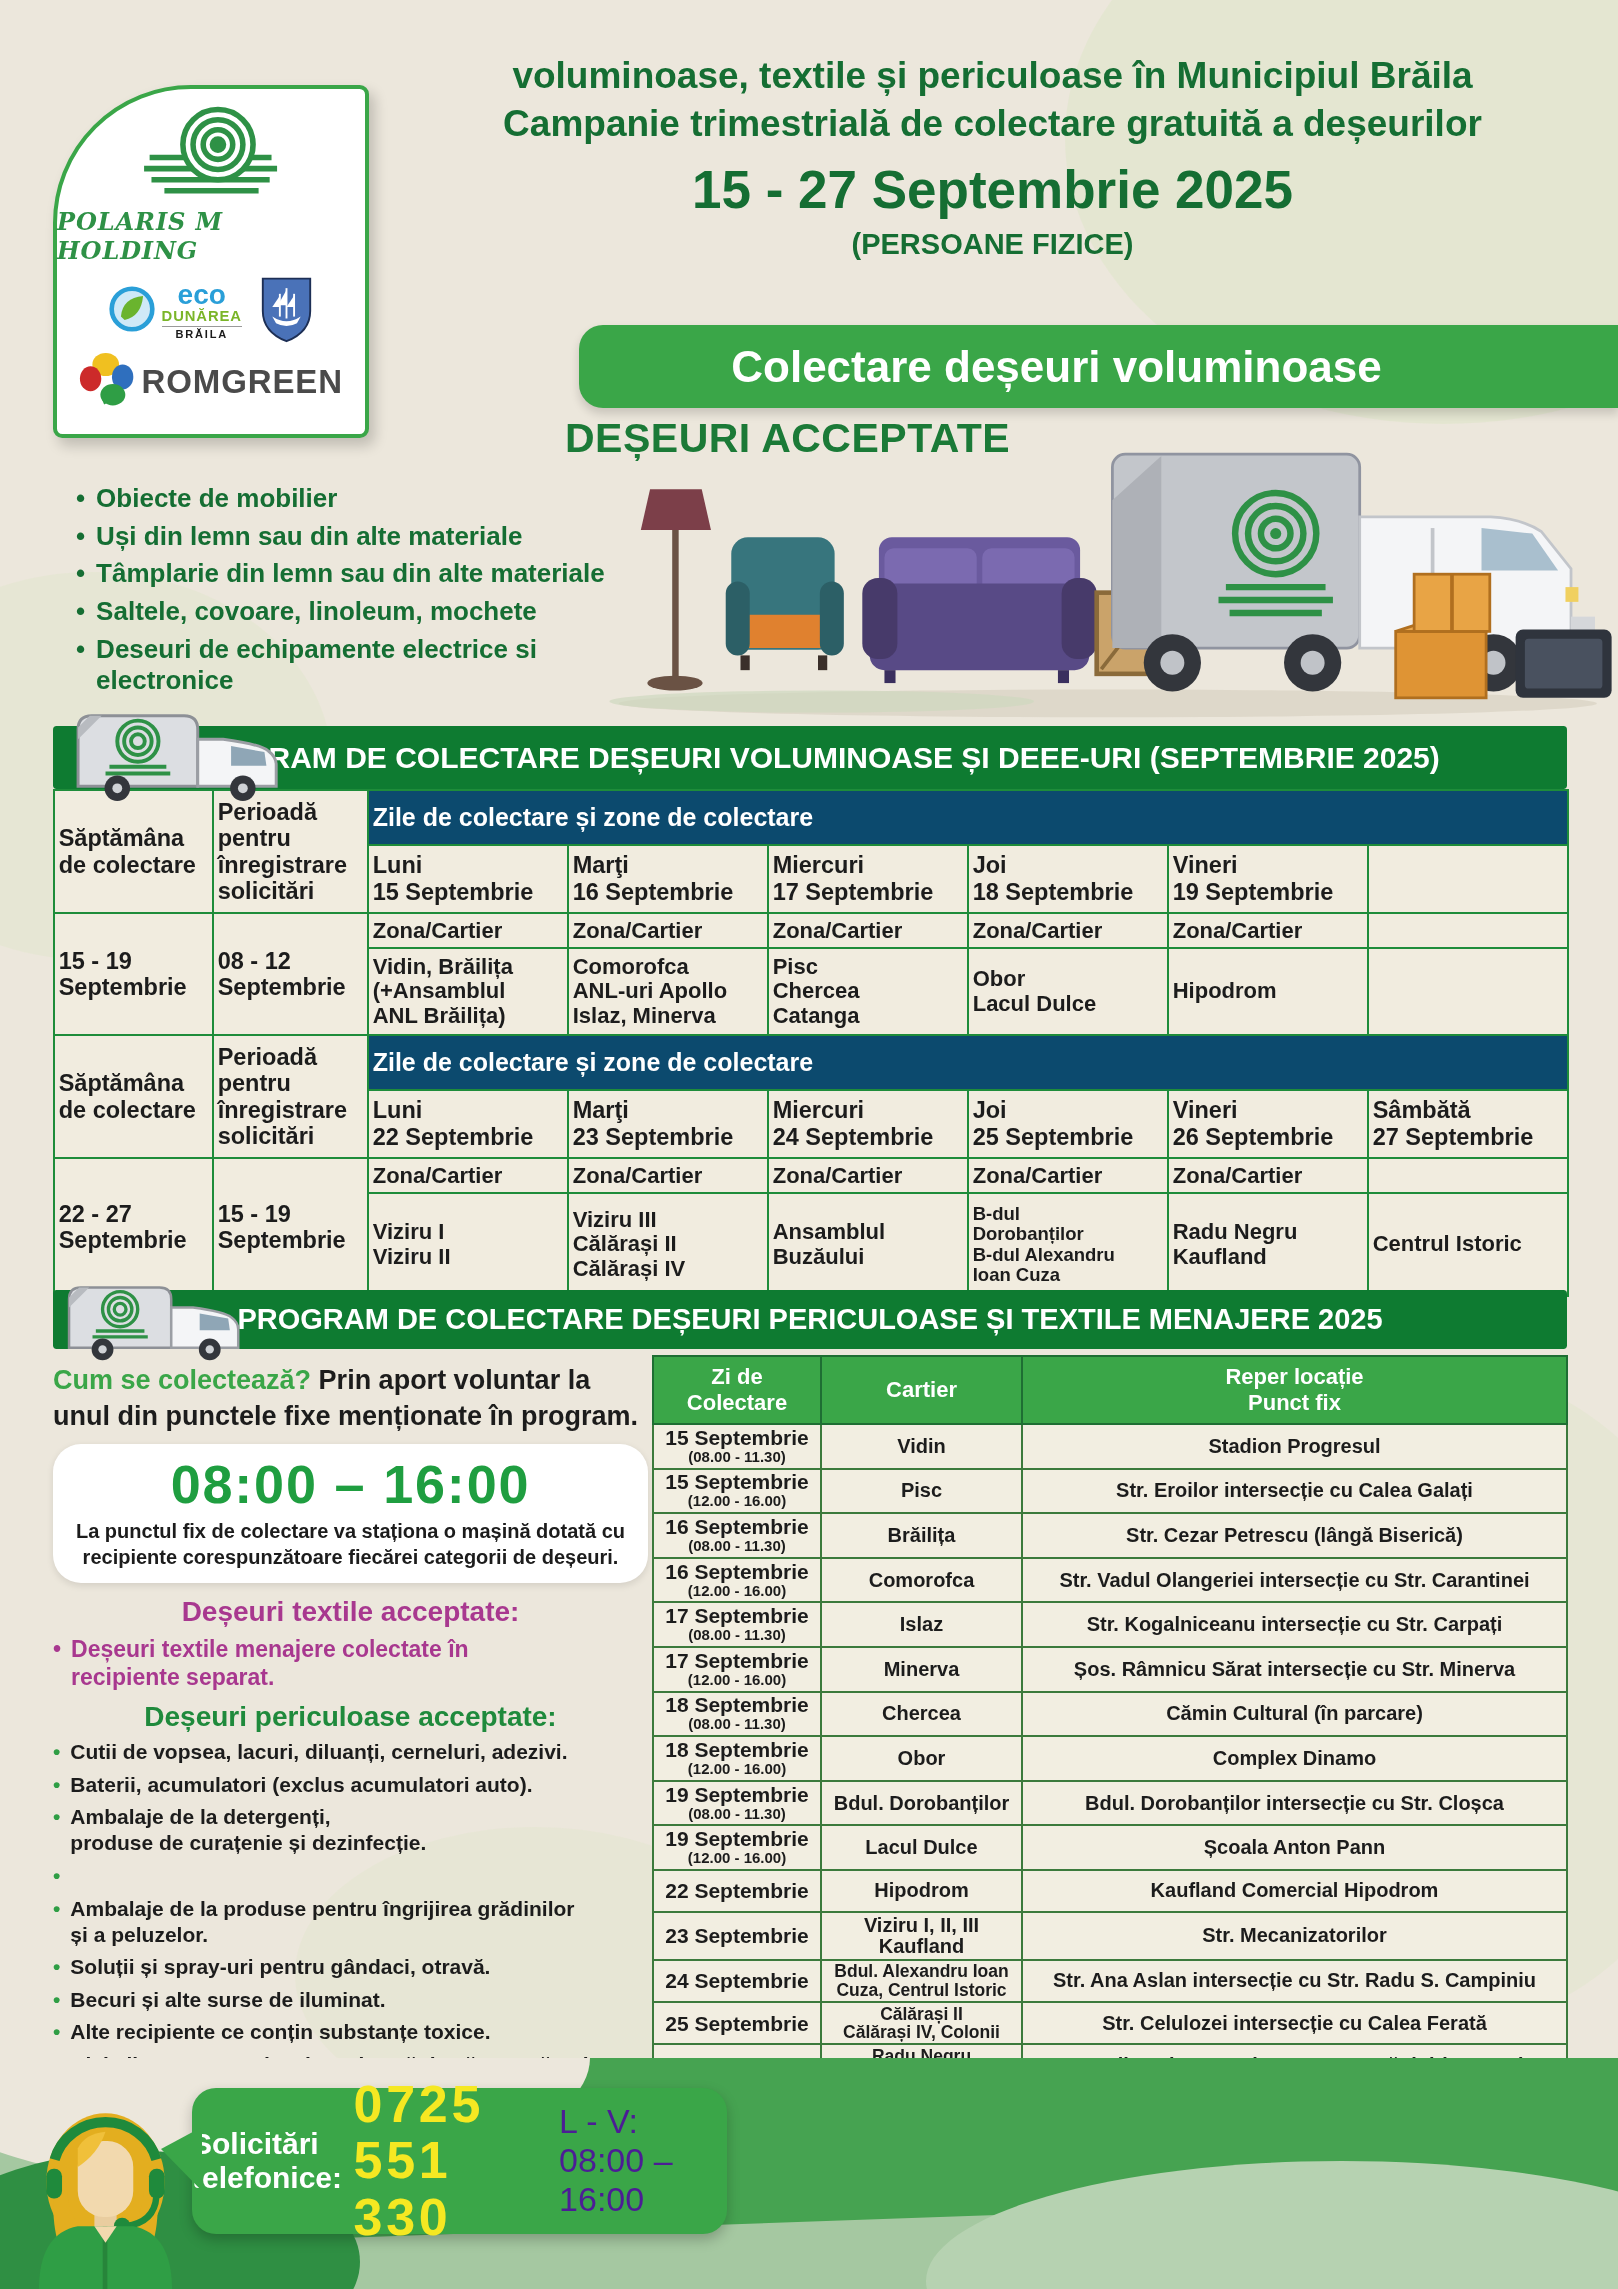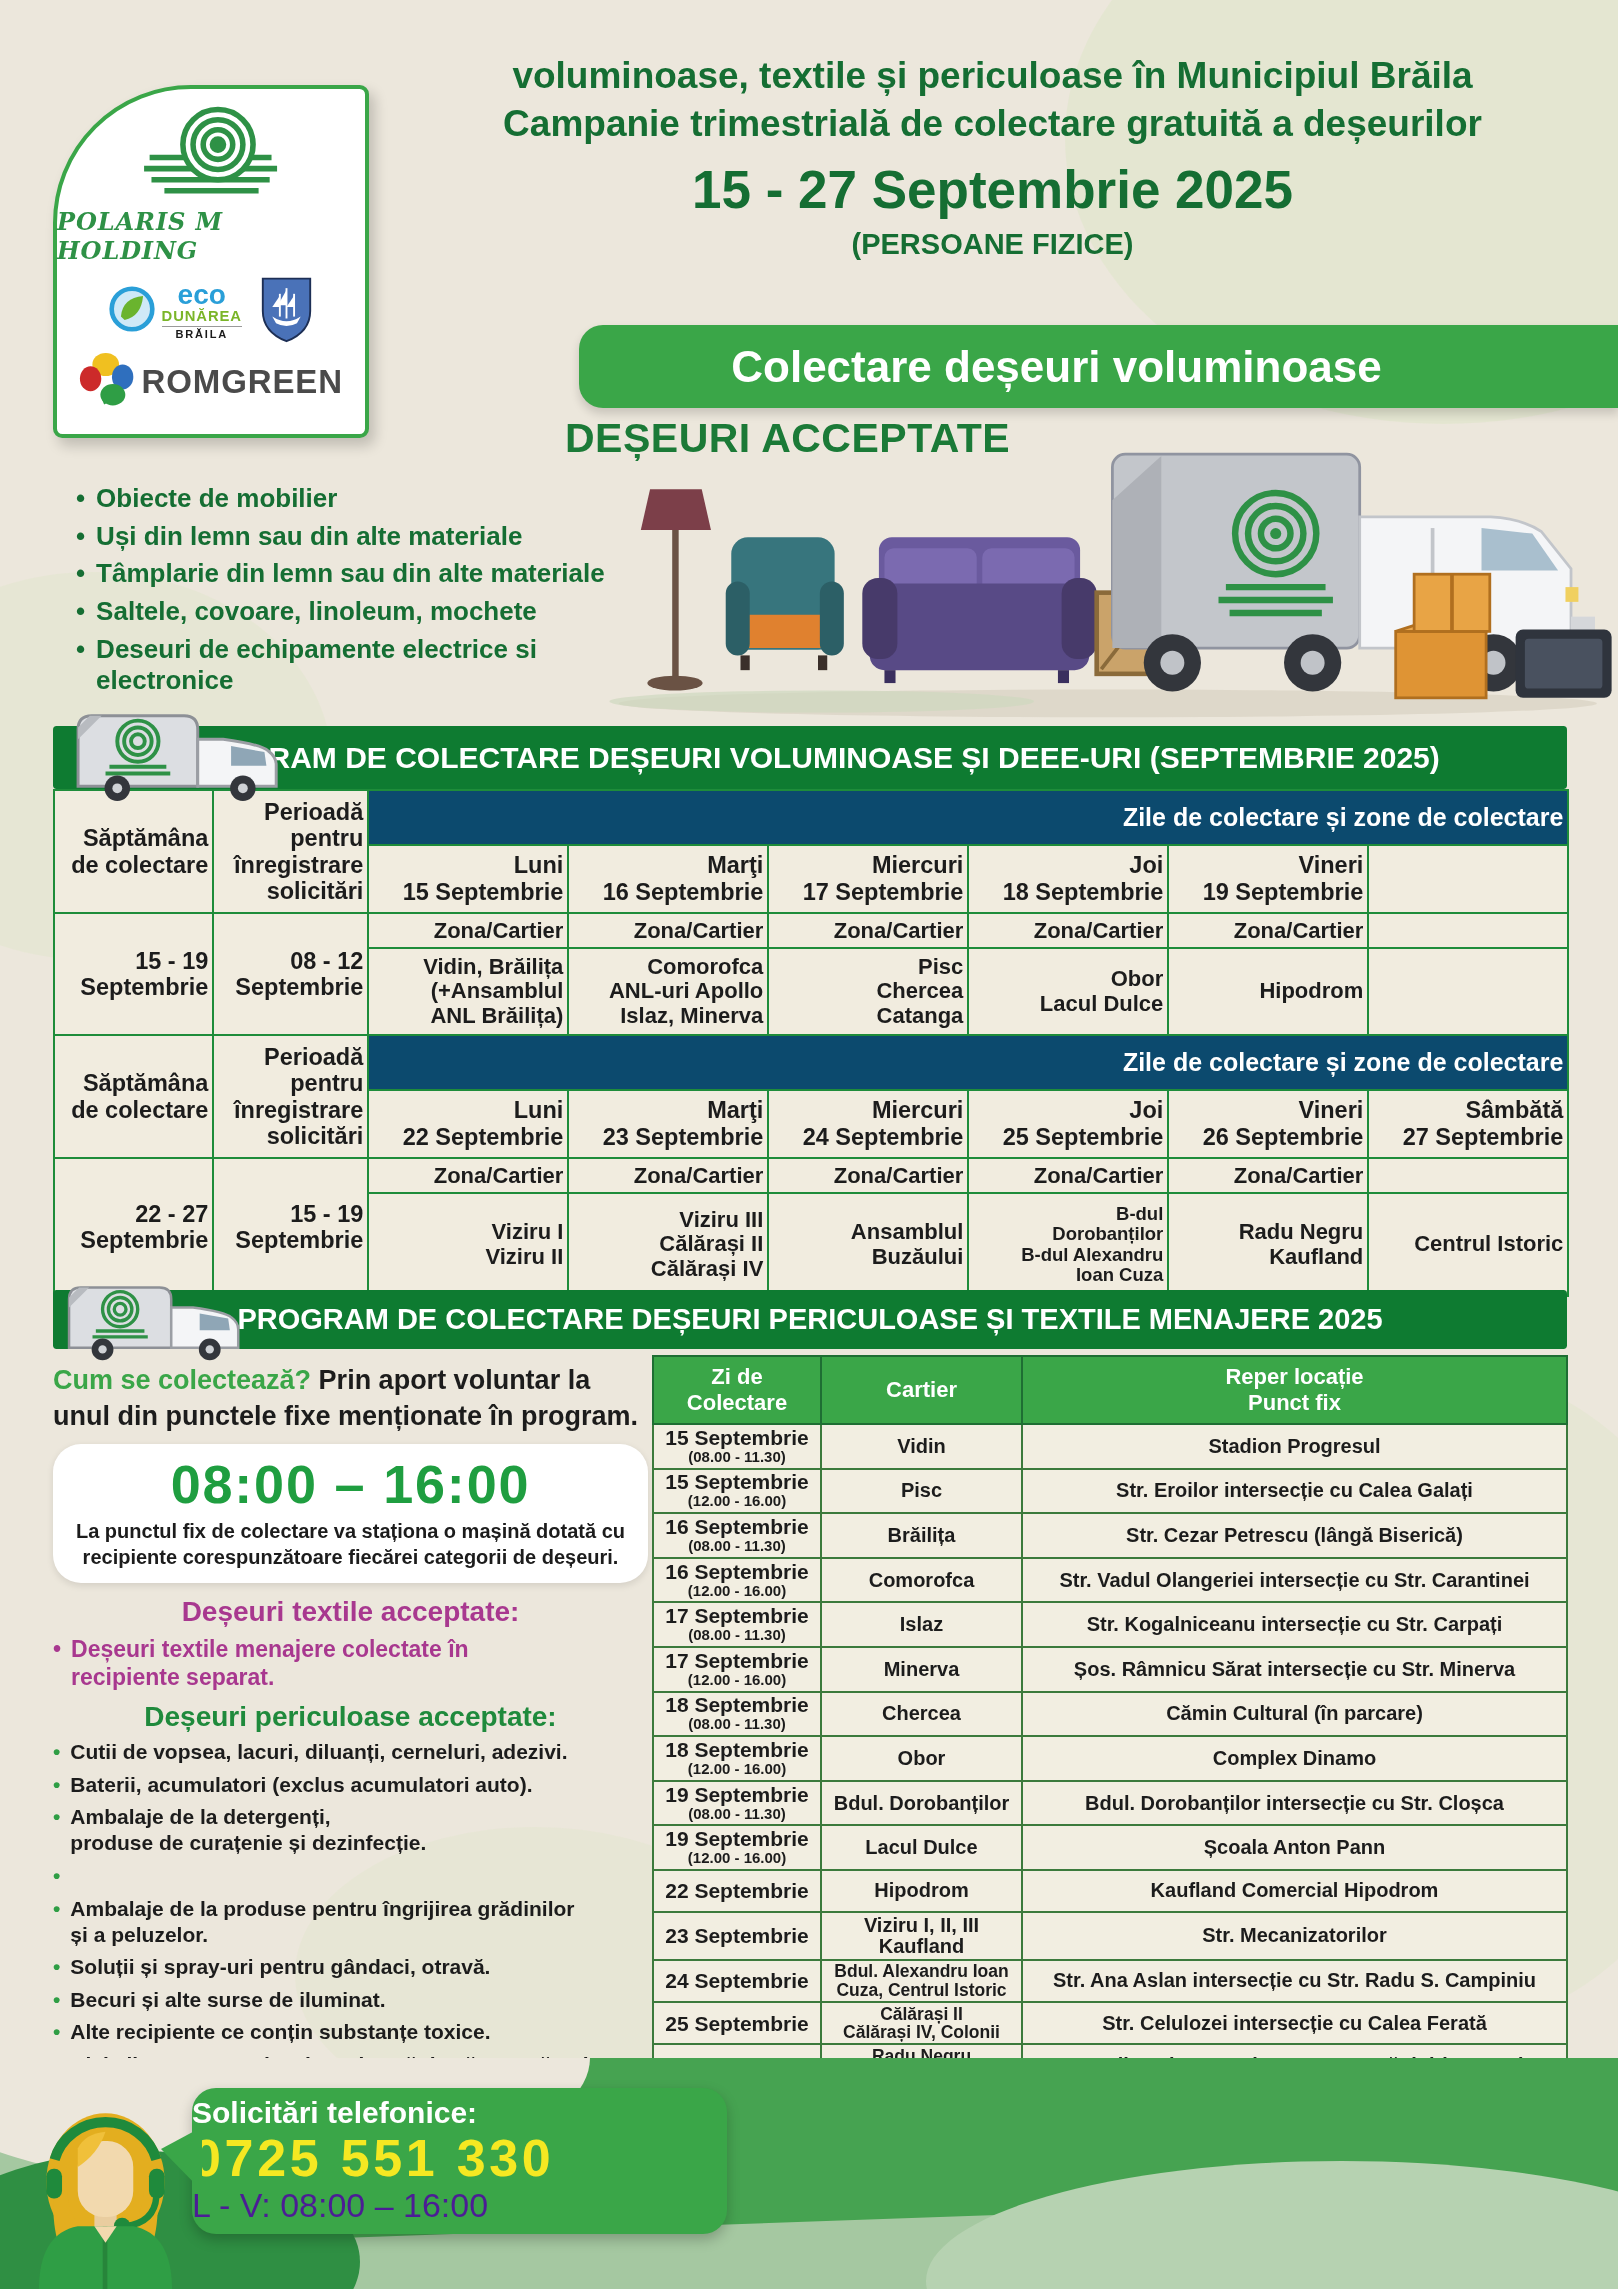--- a/index.html
+++ b/index.html
@@ -46,21 +46,21 @@
   .bar{position:absolute;left:53px;width:1514px;background:#0e7b31;border-radius:3.7px;display:flex;
        align-items:center;justify-content:center;color:#fff;z-index:2}
   .bar1{top:726px;height:63px;font-size:30px}
   .bar2{top:1290px;height:59px;font-size:29px}
   .truck-badge{position:absolute;z-index:3}
   .truck-a{left:65px;top:700px;width:238px;height:103px}
   .truck-b{left:59px;top:1274px;width:201px;height:88px}
 
   table{border-collapse:collapse;table-layout:fixed}
   .tbl1{position:absolute;left:53px;top:789px;width:1514px;z-index:2}
-  .tbl1 td,.tbl1 th{border:2.8px solid #1e8c3a;background:#f1ecdf;text-align:right;vertical-align:middle;
+  .tbl1 td,.tbl1 th{border:2.8px solid #1e8c3a;background:#f1ecdf;text-align:left;vertical-align:middle;
                     padding:1.8px 3.7px;color:#1c1c1c;font-weight:bold}
   .tbl1 .daysbar{background:#0c4a6e;color:#fff;font-size:25px;height:55px}
   .tbl1 .hcell{font-size:23.5px;line-height:1.12}
   .tbl1 .daycell{font-size:23.5px;line-height:1.15;height:68px}
   .tbl1 .zonacell{font-size:22px;height:35px}
   .tbl1 .zonecell{font-size:22px;line-height:1.12}
   .tbl1 .zr1 td{height:87px}
   .tbl1 .zr2 td{height:103px}
   .tbl1 .smalltxt{font-size:18.5px;line-height:1.1}
 
@@ -92,21 +92,21 @@
   
   .footer{position:absolute;left:0;top:2058px;width:1619px;height:232px;overflow:hidden;z-index:2}
   .f-base{position:absolute;inset:0;background:#a5c8a1}
   .f-band{position:absolute;left:166px;top:-55px;width:1661px;height:212px;background:#46a351;
           border-radius:111px 0 0 111px;transform:rotate(-2deg)}
   .f-beige{position:absolute;left:-111px;top:-129px;width:701px;height:258px;background:#ece7dc;border-radius:50%}
   .f-deep{position:absolute;left:-83px;bottom:-83px;width:443px;height:222px;background:#2f8f43;border-radius:50%}
   .f-soft{position:absolute;right:-138px;bottom:-111px;width:831px;height:240px;background:#b6d2b1;border-radius:50%}
   .operator{position:absolute;left:13px;top:35px;width:185px;height:197px}
   .bubble{position:absolute;left:192px;top:29.5px;width:535px;height:146px;background:#3aa648;border-radius:24px;
-          display:flex;flex-direction:column;justify-content:center;
+          display:flex;flex-direction:row;align-items:center;justify-content:center;
           box-shadow:0 5.5px 13px rgba(0,0,0,.22)}
   .bubble:before{content:"";position:absolute;left:-31px;top:39px;width:0;height:0;
                  border-top:22px solid transparent;border-bottom:42px solid transparent;
                  border-right:41px solid #3aa648}
   .bl{color:#fff;font-size:30px;font-weight:800}
   .bp{color:#f5e822;font-size:52px;font-weight:800;letter-spacing:3.7px;line-height:1.08}
   .bh{color:#4c1d95;font-size:34px;font-weight:400}
 </style>
 </head>
 <body>

